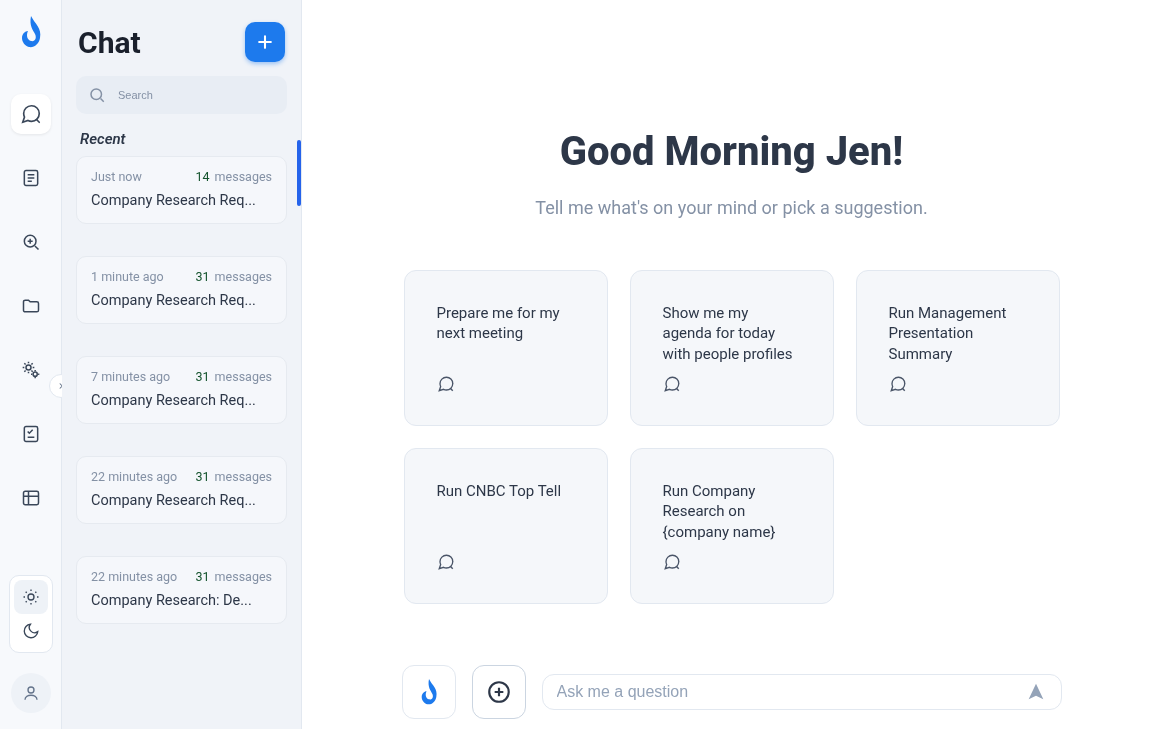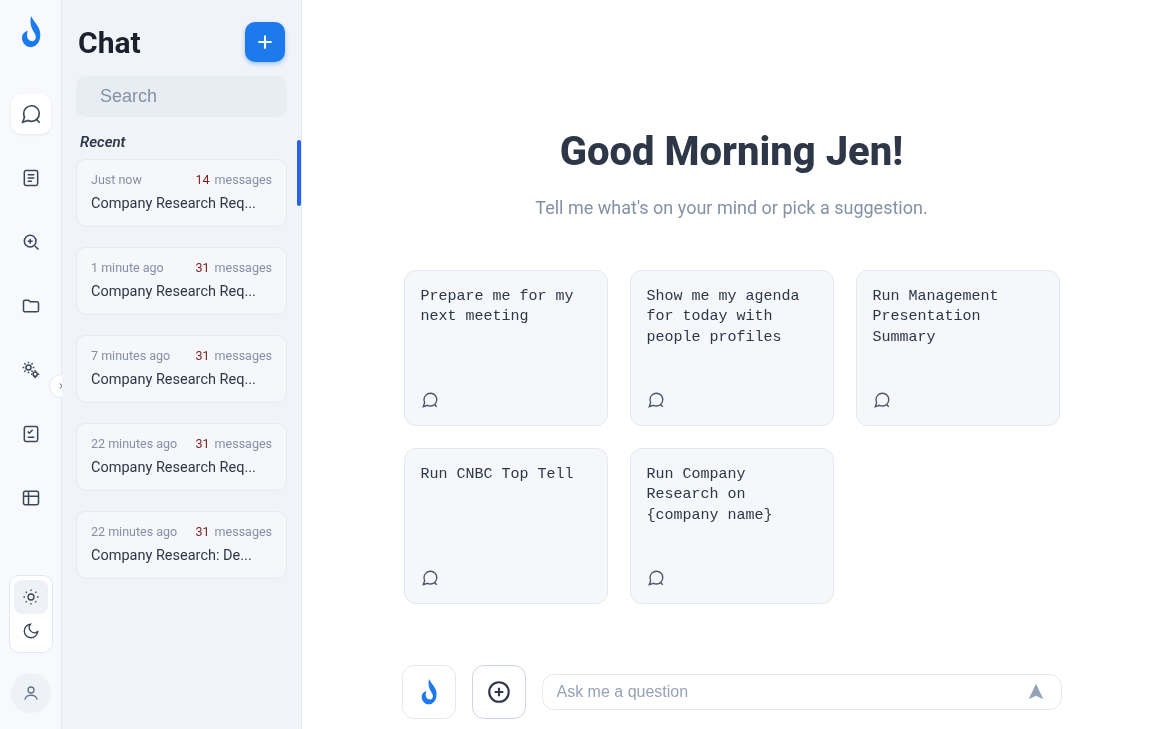--- a/index.html
+++ b/index.html
@@ -107,45 +107,45 @@
       margin: 0 14px 14px;
       background:#e8edf4;
       border-radius: 10px;
       display:flex; align-items:center;
       padding: 10px 12px;
       gap:12px;
       color:#8491a5;
     }
     .search-wrap input {
       border:none; background:transparent; outline:none;
-      flex:1; font-size:18px; color:#14532d;
+      flex:1; font-size:11px; color:#14532d;
     }
     .search-wrap input::placeholder { color:#8491a5; }
     .section-label {
       font-size:15px; font-weight:600; color:#2d3748;
       padding: 2px 18px 8px;
       font-style: italic;
     }
     .recent-list {
       overflow-y:auto; padding: 0 14px 20px;
-      display:flex; flex-direction:column; gap:20px;
+      display:flex; flex-direction:column; gap:32px;
     }
     .recent-card {
       background:#f5f7fb;
       border:1px solid #e6eaf0;
       border-radius:10px;
       padding: 12px 14px 14px;
       cursor:pointer;
     }
     .recent-meta {
       display:flex; justify-content:space-between; align-items:baseline;
       font-size:12.5px; color:#8491a5; margin-bottom:8px;
     }
     .recent-meta .count { display:flex; gap:5px; }
-    .recent-meta .count-num { color:#7f1d1d; }
+    .recent-meta .count-num { color:#14532d; }
     .recent-title {
       font-size:14.5px; color:#2d3748;
       white-space:nowrap; overflow:hidden; text-overflow:ellipsis;
     }
 
     
     .main {
       flex:1;
       display:flex; flex-direction:column;
       position:relative;
@@ -167,24 +167,23 @@
       grid-template-columns: repeat(3, 204px);
       grid-auto-rows: 156px;
       gap: 22px;
       justify-content:center;
       margin-top: 52px;
     }
     .card {
       background:#f5f7fa;
       border:1px solid #e2e8f0;
       border-radius:12px;
-      padding:16px;
+      padding:32px;
       display:flex; flex-direction:column; justify-content:space-between;
       cursor:pointer;
-      font-family:Liberation Mono, monospace;
     }
     .card .txt {
       font-size:15px; color:#2d3748; line-height:1.35;
     }
     .card .ic { color:#4a5568; }
 
     
     .composer {
       position:absolute; left:0; right:0; bottom:0;
       padding: 14px 24px 10px;

